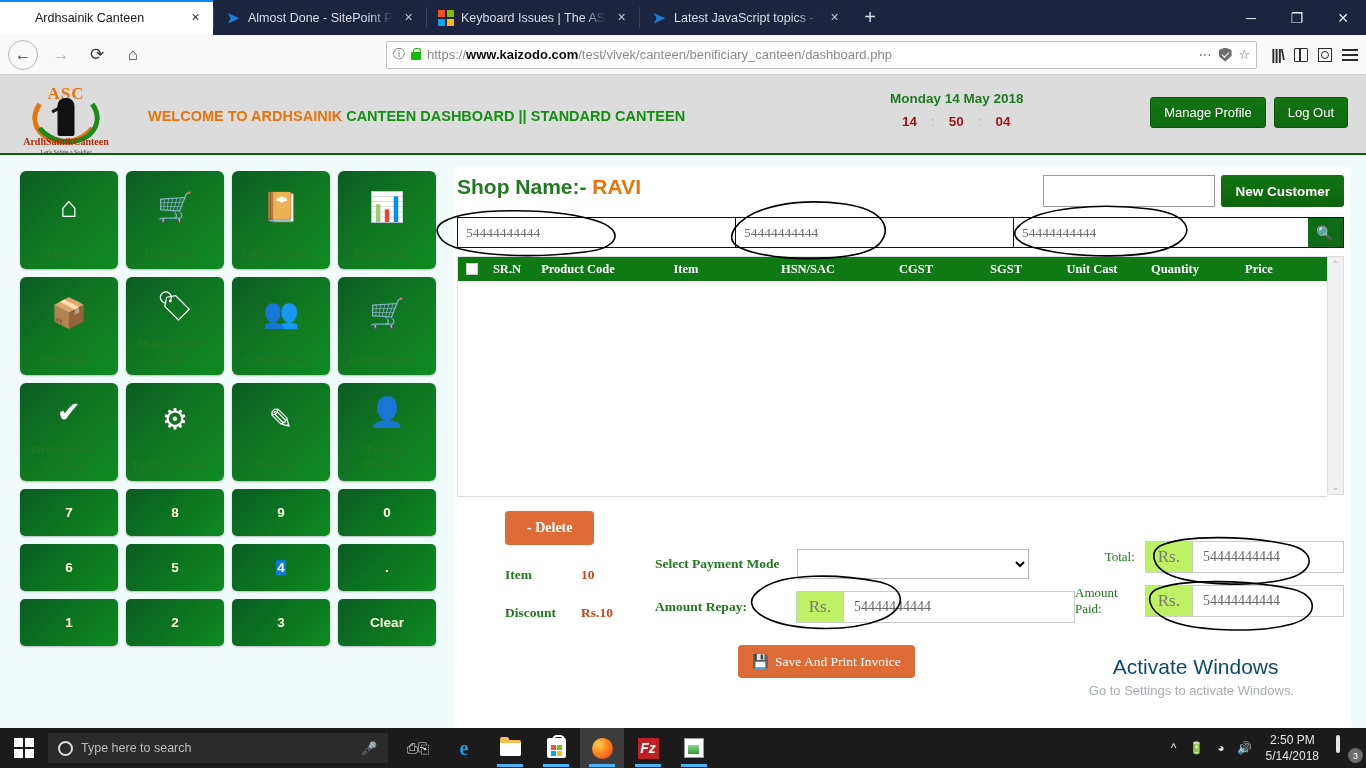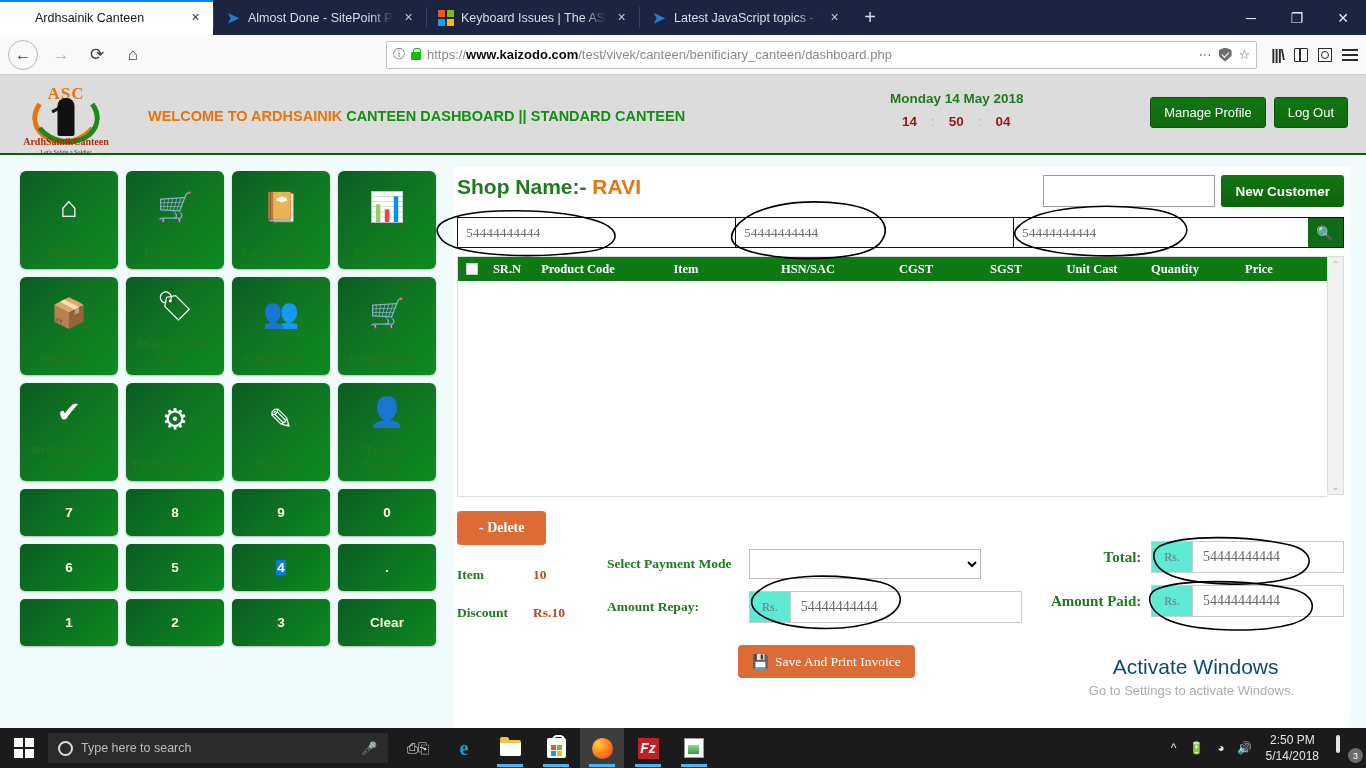--- a/index.html
+++ b/index.html
@@ -302,21 +302,21 @@
   .c-price { width: 86px; }
   .gridbody { height: 215px; background: #fff; }
   .vscroll {
     width: 17px; background: #f1f1f1; border: 1px solid #ddd;
     display: flex; flex-direction: column; justify-content: space-between;
     align-items: center; color: #b5b5b5; font-size: 10px; padding: 2px 0;
     height: 239px;
   }
 
   .btmrow { display: flex; margin: 14px 6px 0 4px; }
-  .leftcol { width: 150px; flex: none; }
+  .leftcol { width: 150px; flex: none; margin-left: 48px; }
   .delete-btn {
     background: #dd6b35; color: #fff; border: none; border-radius: 4px;
     padding: 9px 22px; font-size: 14px; font-weight: bold; cursor: pointer;
     font-family: "Liberation Serif", serif;
   }
   .kv { margin-top: 22px; display: flex; font-family: "Liberation Serif", serif;
         font-weight: bold; font-size: 13.5px; }
   .kv .k { color: #1f7a1f; width: 76px; }
   .kv .v { color: #c0491f; }
 
@@ -325,35 +325,35 @@
   .flabel {
     color: #1f7a1f; font-weight: bold; font-size: 13.5px; width: 142px;
     font-family: "Liberation Serif", serif;
   }
   select.paymode {
     width: 232px; height: 30px; border: 1px solid #bdbdbd; background: #fff;
     font-family: inherit; font-size: 13px; padding: 0 4px;
   }
   .inputgrp { display: flex; height: 32px; }
   .addon {
-    background: #5eead4; border: 1px solid #ccc; border-right: none;
+    background: #bef264; border: 1px solid #ccc; border-right: none;
     display: flex; align-items: center; padding: 0 12px; color: #777;
-    font-family: "Liberation Serif", serif; font-size: 12px;
+    font-family: "Liberation Serif", serif; font-size: 17px;
   }
   .inputgrp input {
     border: 1px solid #ccc; outline: none; padding: 0 10px;
     font-family: "Liberation Serif", serif; font-size: 14px; color: #666;
     background: #fff;
   }
   .ig-repay input { width: 232px; }
 
   .rightcol { flex: 1; padding-top: 30px; }
   .trow { display: flex; align-items: center; justify-content: flex-end; margin-bottom: 12px; }
   .tlabel {
-    color: #1f7a1f; font-weight: bold; font-size: 15px; margin-right: 10px;
+    color: #1f7a1f; font-weight: normal; font-size: 13px; margin-right: 10px;
     font-family: "Liberation Serif", serif;
   }
   .ig-total input, .ig-paid input { width: 152px; }
 
   .saverow { display: flex; justify-content: center; margin: 10px 150px 0 0; }
   .save-btn {
     background: #dd6b35; color: #fff; border: none; border-radius: 4px;
     padding: 8px 14px; font-size: 13.5px; cursor: pointer;
     font-family: "Liberation Serif", serif; display: flex; align-items: center; gap: 6px;
   }

